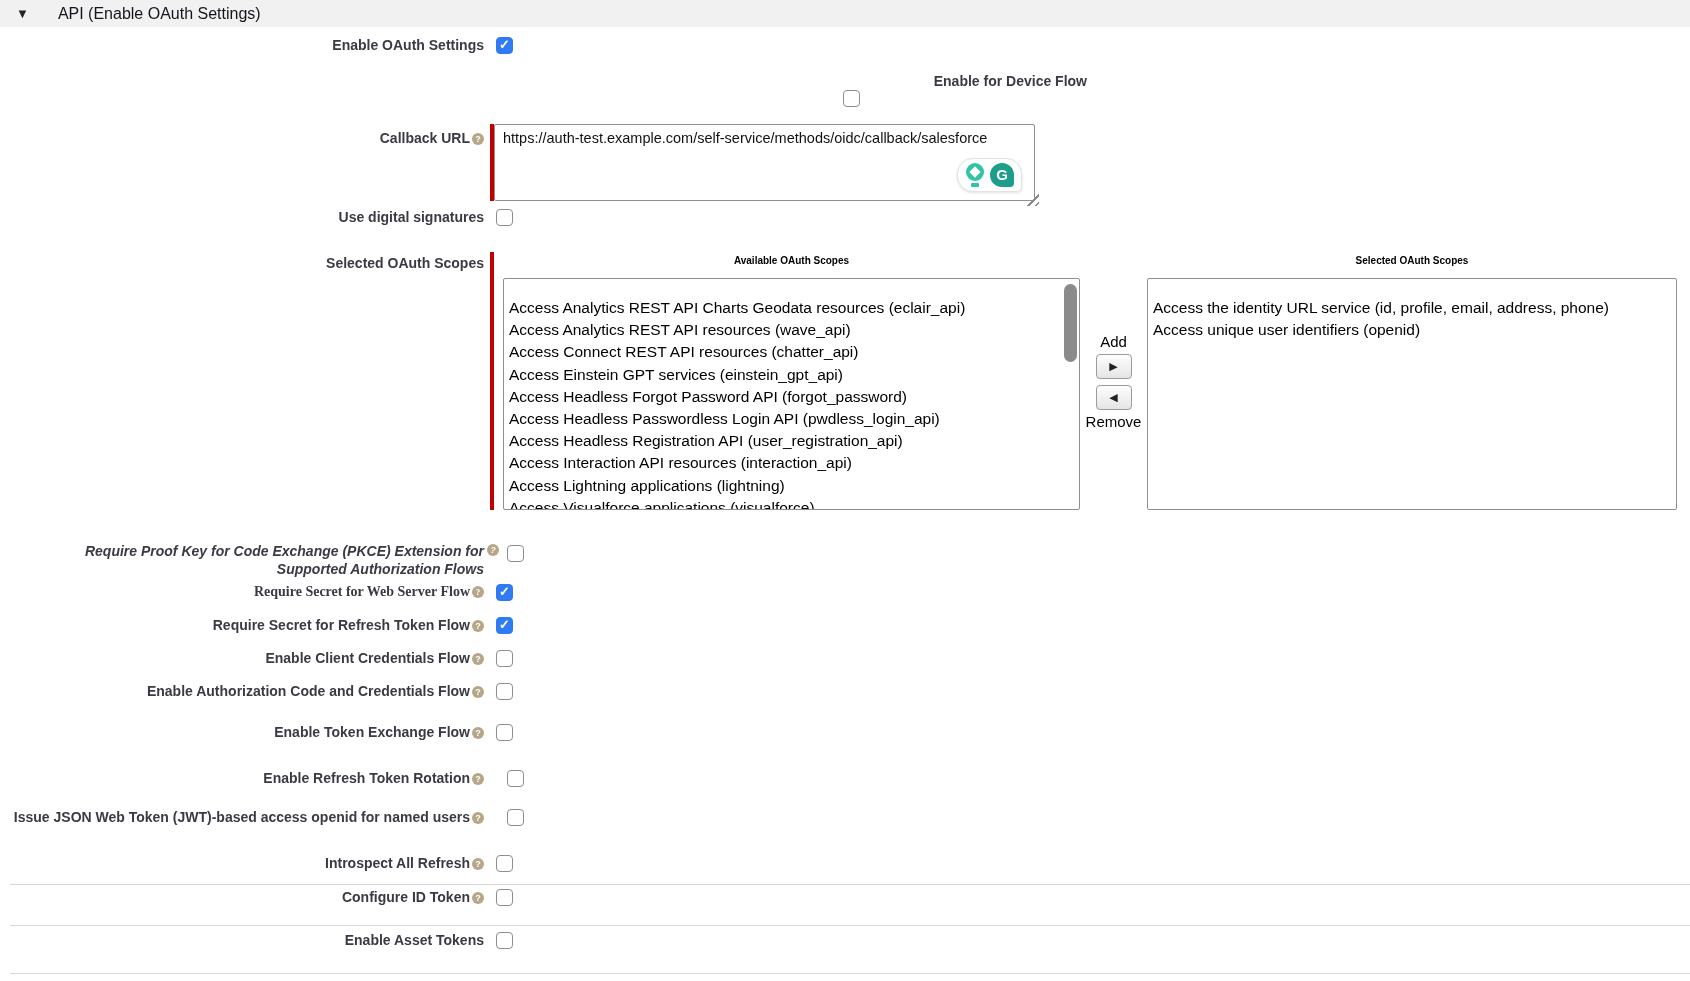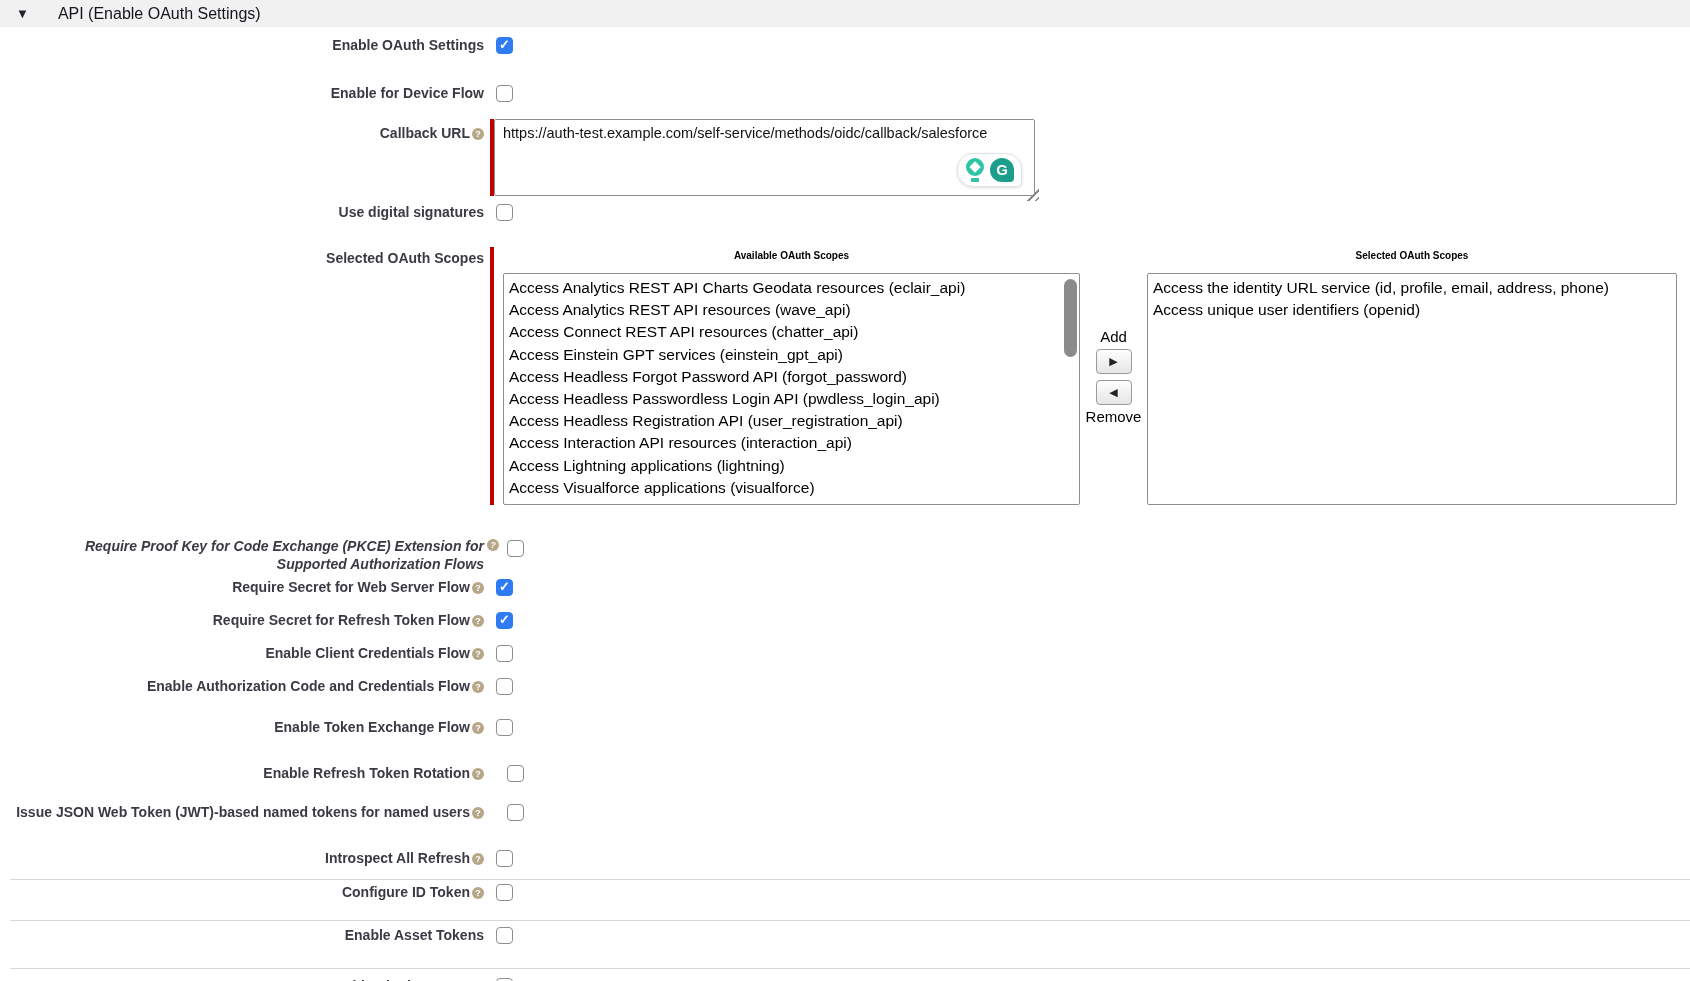--- a/index.html
+++ b/index.html
@@ -39,26 +39,26 @@
     border-radius:4px; background:#fff; cursor:pointer; text-align:center;
   }
   .cb .mark { display:none; }
   .cb.checked { background:#2e7bf3; border-color:#2e7bf3; }
   .cb.checked .mark {
     display:block; color:#fff; font-size:13px; font-weight:bold; line-height:14px;
   }
 
   
   .r1 { margin-top:9px; }
-  .r2 { margin-top:30px; }
+  .r2 { margin-top:18px;flex-direction:column; }
   .r3 { margin-top:17px; }
   .r4 { margin-top:7px; }
   .r5 { margin-top:26px; }
   .r6 { margin-top:32px;font-style:italic; }
-  .r7 { margin-top:5px; }
+  .r7 { margin-top:5px;font-family:Liberation Serif, serif; }
   .r8 { margin-top:15px; }
   .r9 { margin-top:15px; }
   .r10 { margin-top:15px; }
   .r11 { margin-top:23px; }
   .r12 { margin-top:28px; }
   .r13 { margin-top:21px; }
   .r14 { margin-top:28px; }
   .r15 { margin-top:3px; }
   .r16 { margin-top:5px; }
   .r17 { margin-top:8px; }
@@ -116,21 +116,21 @@
   .scopes-wrap { display:flex; margin-left:6px; align-items:stretch; }
   .reqbar.tall { margin-right:9px; }
   .scope-col.left { width:577px; }
   .scope-col.right { width:530px; }
   .scope-header {
     font-size:10px; font-weight:bold; color:#000; text-align:center;
     height:18px; line-height:18px; margin-bottom:8px;
   }
   .listbox {
     border:1px solid #8f8f8f; border-radius:2px; background:#fff; height:232px;
-    position:relative; overflow:hidden; padding-top:3px; cursor:default;
+    position:relative; overflow:hidden; padding-top:18px; cursor:default;
   }
   .opt {
     font-size:15.5px; color:#000; line-height:22.2px; padding-left:5px;
     padding-right:22px; white-space:nowrap; overflow:hidden;
   }
   .scroll-thumb {
     position:absolute; top:5px; right:2px; width:13px; height:78px;
     background:#8b8b8b; border-radius:7px; cursor:pointer;
   }
   .midcol {
@@ -291,21 +291,21 @@
 </div>
 
 <div class="row shift r12">
   <div class="label-col"><span>Enable Refresh Token Rotation</span><span class="info">?</span></div>
   <div class="ctrl">
       <span class="cb"></span>
     </div>
 </div>
 
 <div class="row shift r13">
-  <div class="label-col"><span>Issue JSON Web Token (JWT)-based named tokens for named users</span><span class="info">?</span></div>
+  <div class="label-col"><span>Issue JSON Web Token (JWT)-based access openid for named users</span><span class="info">?</span></div>
   <div class="ctrl">
       <span class="cb"></span>
     </div>
 </div>
 
 <div class="row r14">
   <div class="label-col"><span>Introspect All Refresh</span><span class="info">?</span></div>
   <div class="ctrl">
       <span class="cb"></span>
     </div>

